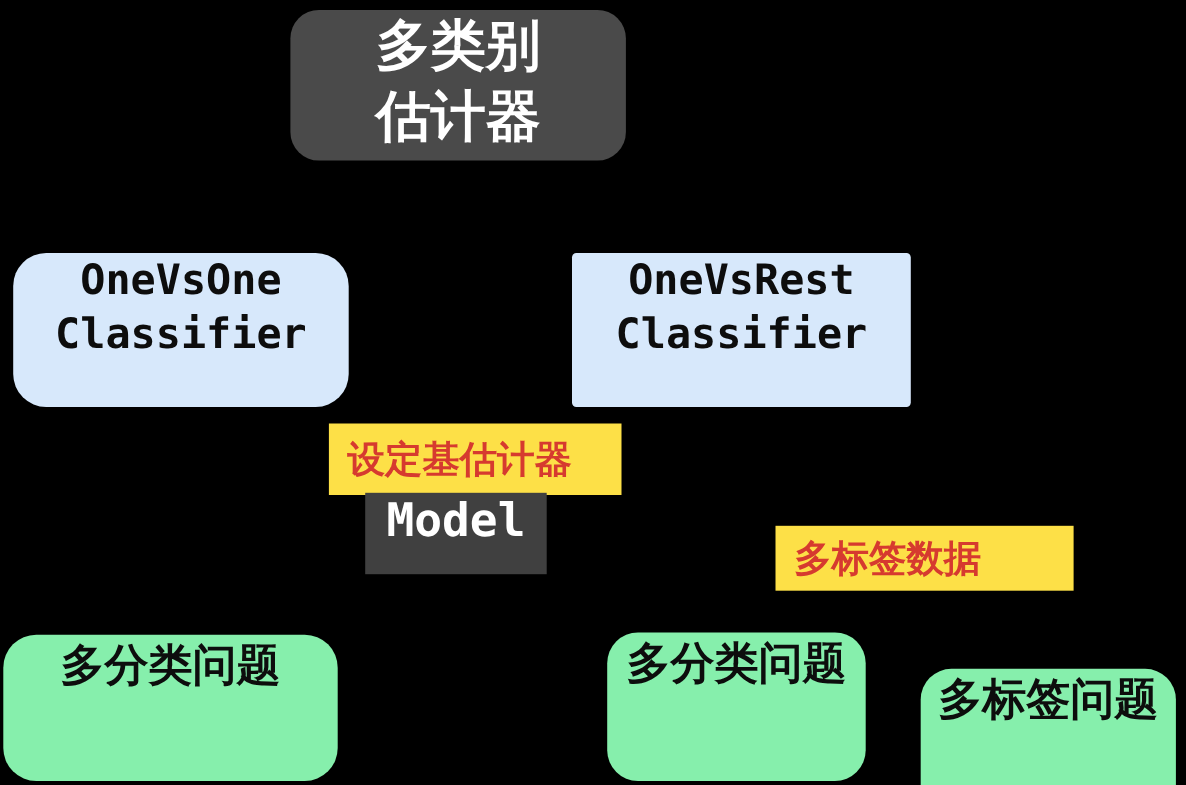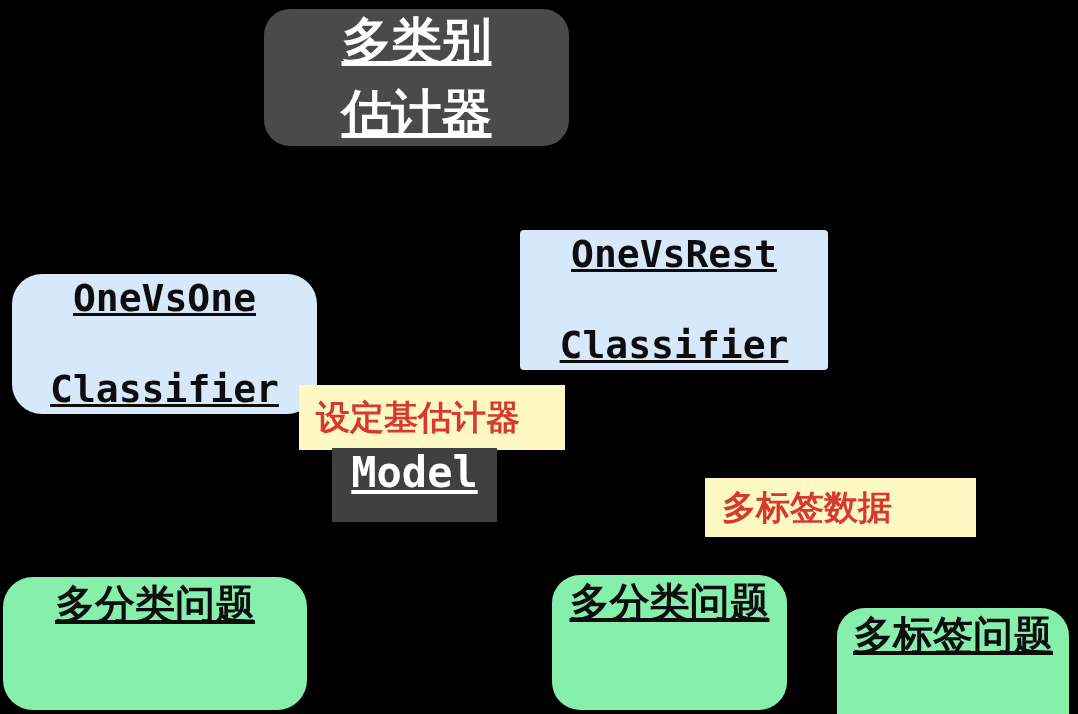--- a/index.html
+++ b/index.html
@@ -13,24 +13,23 @@
     height: 714px;
     background: #000000;
     overflow: hidden;
     font-family: "Liberation Sans", "DejaVu Sans", sans-serif;
   }
   .node {
     position: absolute;
     display: flex;
     flex-direction: column;
     align-items: center;
-    justify-content: space-between;
+    justify-content: flex-start;
     box-sizing: border-box;
     text-align: center;
-    text-decoration: underline;
   }
   .cjk {
     font-family: "Liberation Sans", "DejaVu Sans", sans-serif;
     font-weight: bold;
   }
   .mono {
     font-family: "DejaVu Sans Mono", "Liberation Mono", monospace;
     font-weight: bold;
   }
   
@@ -45,35 +44,34 @@
   
   .blue-node {
     background: #d7e8fb;
     color: #0d0d0d;
   }
   .ovo-node {
     left: 12px; top: 230px; width: 305px; height: 140px;
     border-radius: 30px;
     font-size: 38px;
     line-height: 1.3;
-    margin-top: 44px;
   }
   .ovr-node {
     left: 520px; top: 230px; width: 308px; height: 140px;
     border-radius: 4px;
     font-size: 38px;
     line-height: 1.3;
   }
   
   .red-label {
     position: absolute;
     display: flex;
     align-items: center;
     box-sizing: border-box;
-    background: #fef9c3;
+    background: #fde047;
     color: #d63a2f;
     font-weight: bold;
     font-size: 34px;
     padding-left: 17px;
   }
   .base-estimator-label {
     left: 299px; top: 385px; width: 266px; height: 65px;
   }
   .multilabel-data-label {
     left: 705px; top: 478px; width: 271px; height: 59px;

